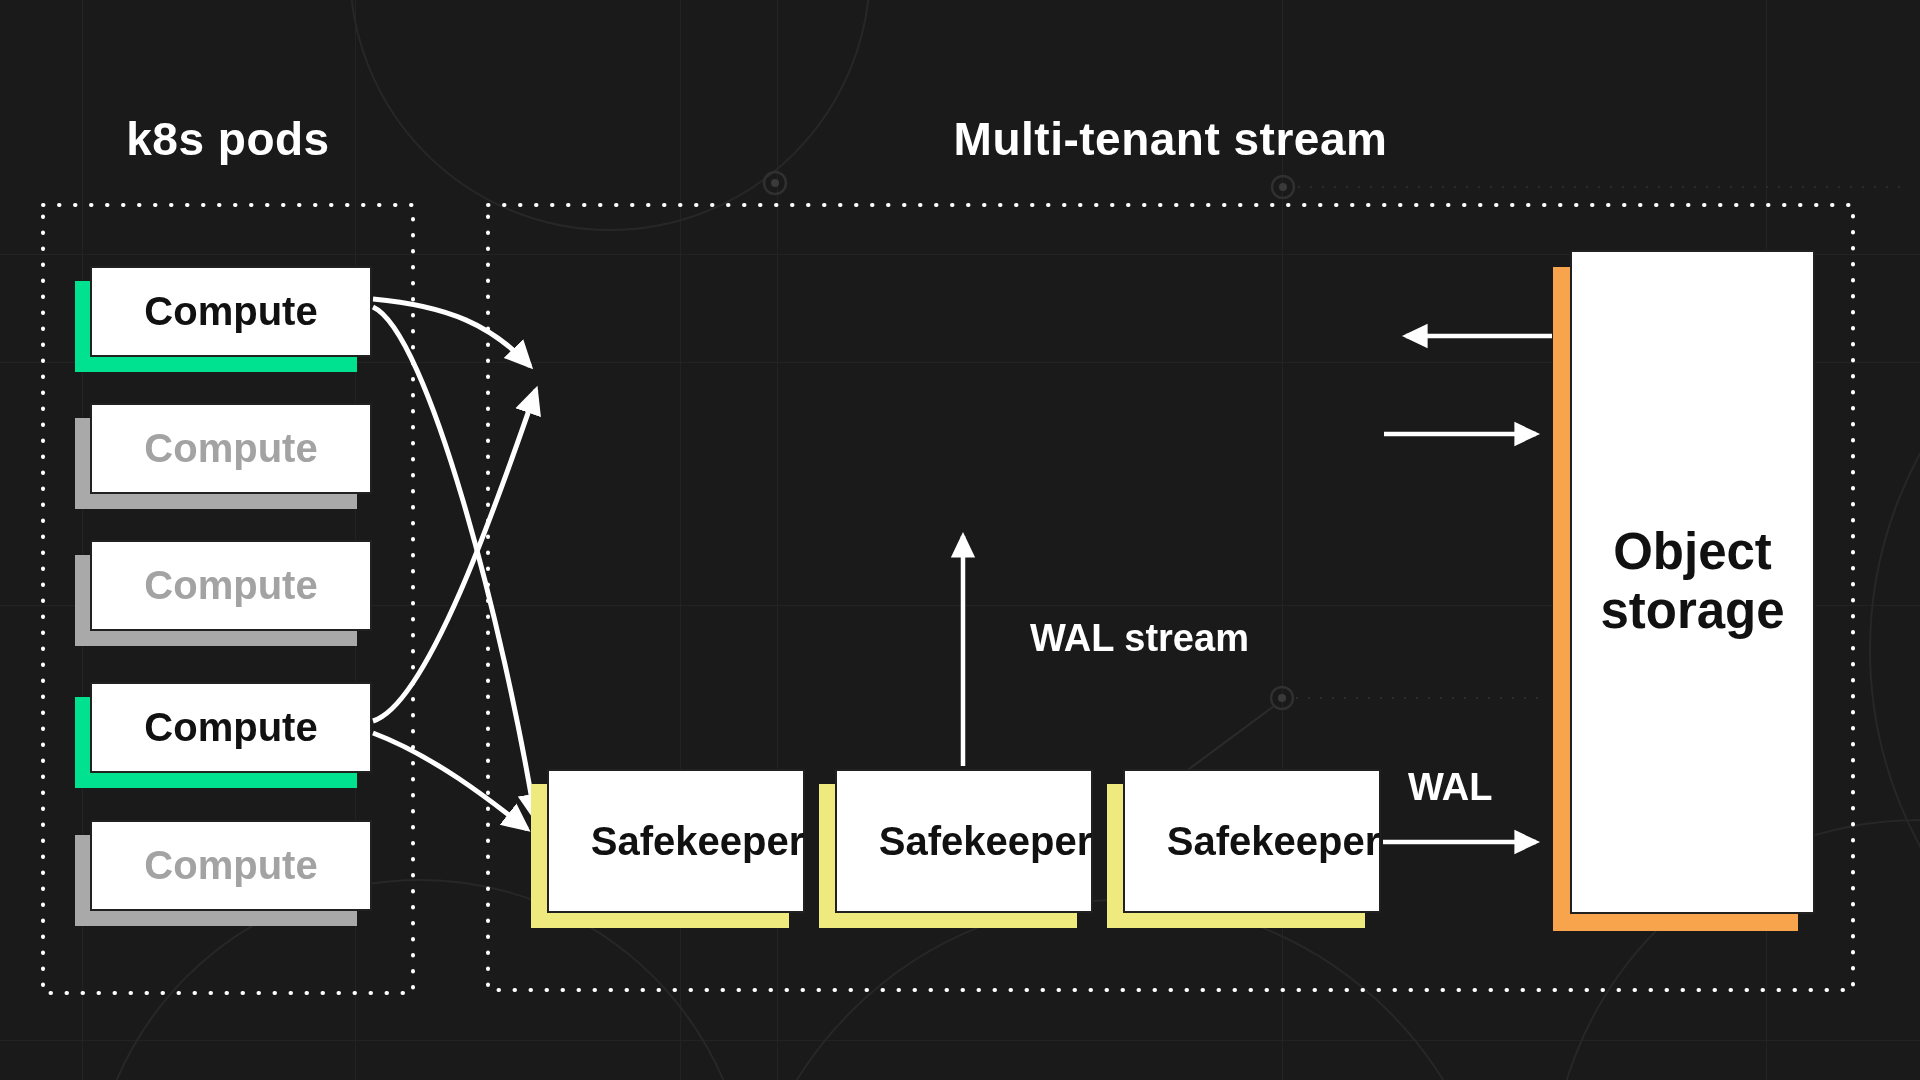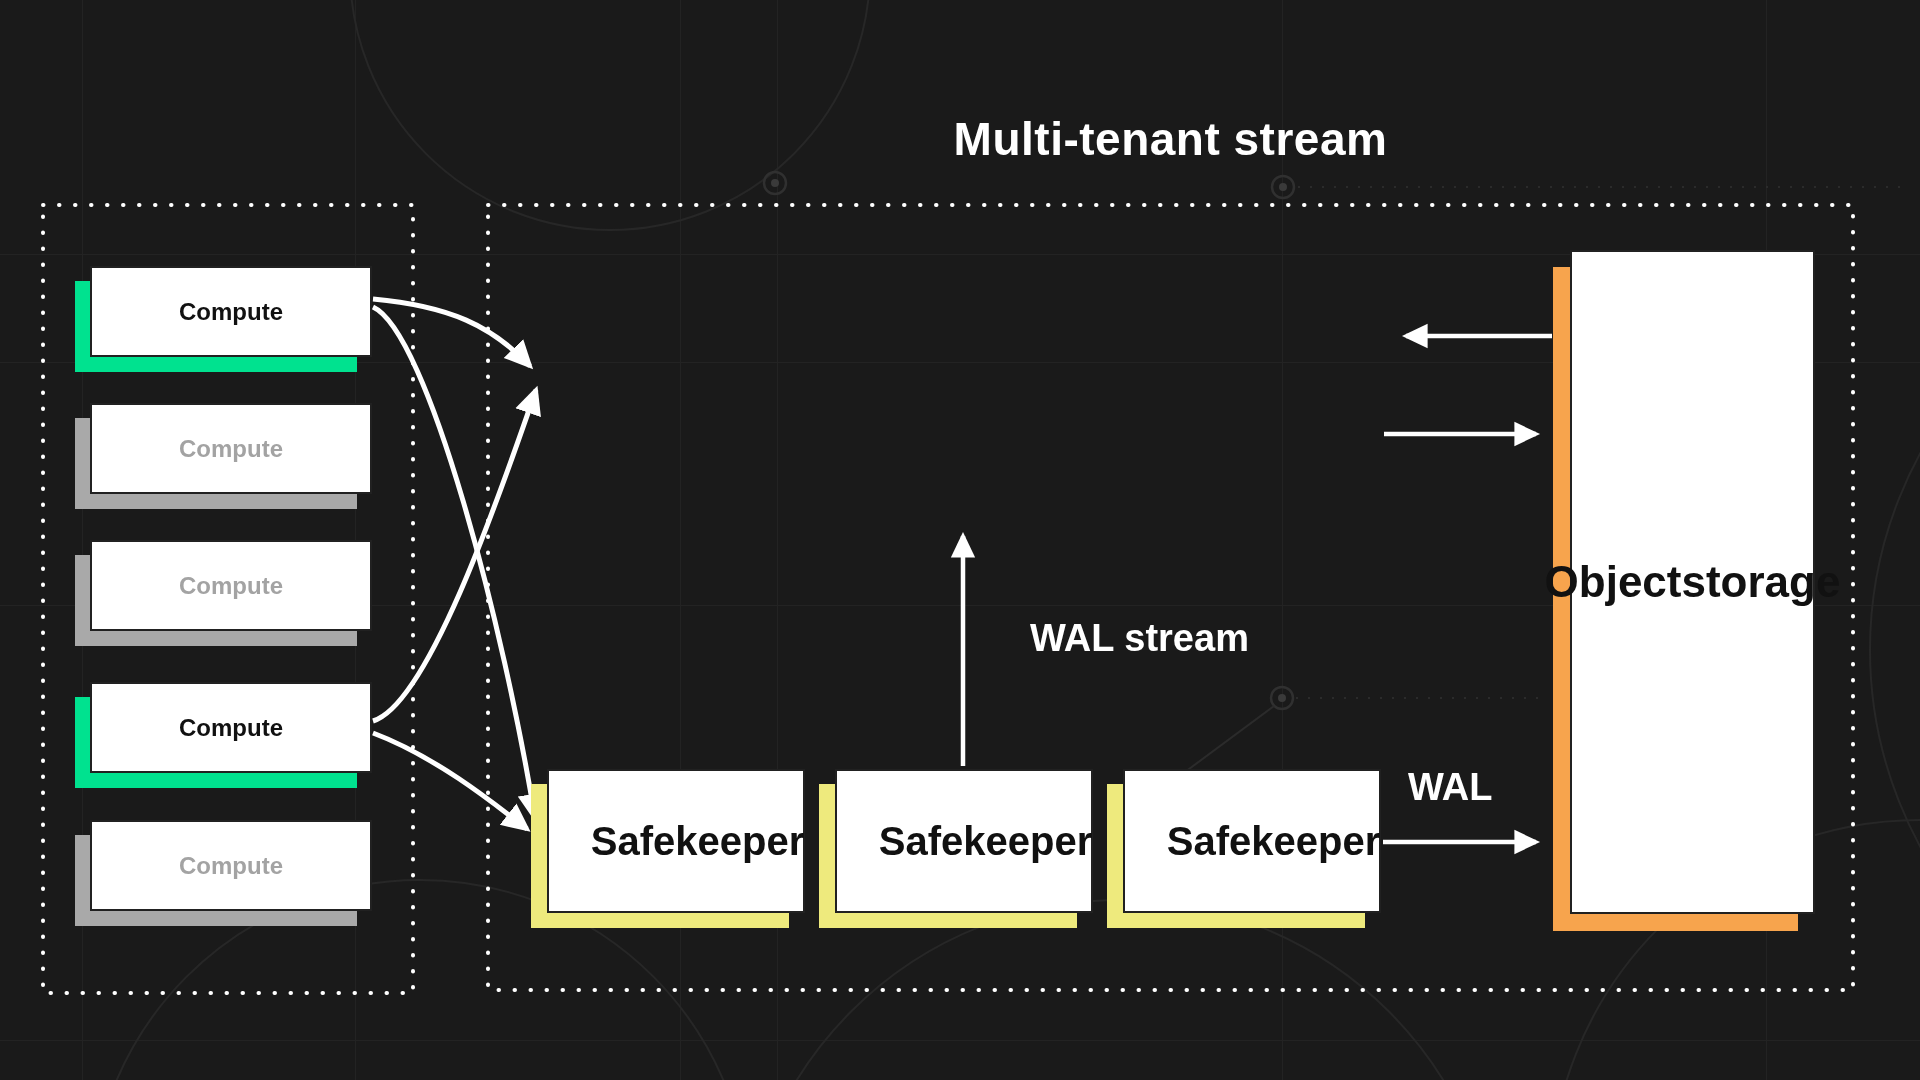--- a/index.html
+++ b/index.html
@@ -30,25 +30,25 @@
     position:absolute;left:0;top:0;width:100%;height:100%;
     background:#ffffff;border:2px solid #212121;box-sizing:border-box;
     display:flex;align-items:center;justify-content:center;
     font-weight:700;color:var(--text-dark);
   }
   .node.sh-green  .shadow{background:var(--green); transform:translate(-15px,15px);}
   .node.sh-gray   .shadow{background:var(--gray);  transform:translate(-15px,15px);}
   .node.sh-purple .shadow{background:var(--purple);transform:translate(-17px,18px);}
   .node.sh-yellow .shadow{background:var(--yellow);transform:translate(-16px,15px);}
   .node.sh-orange .shadow{background:var(--orange);transform:translate(-17px,17px);}
-  .compute .face{font-size:24px;}
+  .compute .face{font-size:40px;}
   .compute.inactive .face{color:var(--text-gray);}
   .pageserver .face{font-size:44px;}
   .safekeeper .face{font-size:40px;padding-left:43px;}
-  .objectstore .face{font-size:44px;flex-direction:row;line-height:1.15;}
+  .objectstore .face{font-size:51px;flex-direction:column;line-height:1.15;}
   
   .flow-label{
     position:absolute;color:var(--text-light);font-weight:700;font-size:38px;
     white-space:nowrap;
     margin-left:45px;
   }
 </style>
 </head>
 <body>
 
@@ -107,20 +107,21 @@
 
       <path d="M 1552 336 L 1406 336" marker-end="url(#ah)" stroke-width="4.5"></path>
       <path d="M 1384 434 L 1536 434" marker-end="url(#ah)" stroke-width="4.5"></path>
 
       <path d="M 1383 842 L 1536 842" marker-end="url(#ah)" stroke-width="4.5"></path>
 
       <path d="M 963 766 L 963 536" marker-end="url(#ah)" stroke-width="4.5"></path>
     </g>
   </svg>
 
+  <div class="sec-title" style="left:43px;top:112px;width:370px;">k8s pods</div>
   <div class="sec-title" style="left:488px;top:112px;width:1365px;">Multi-tenant stream</div>
 
   <div class="node compute active sh-green" style="left:90px;top:266px;width:282px;height:91px;">
     <div class="shadow"></div>
     <div class="face">Compute</div>
   </div>
   <div class="node compute inactive sh-gray" style="left:90px;top:403px;width:282px;height:91px;">
     <div class="shadow"></div>
     <div class="face">Compute</div>
   </div>

